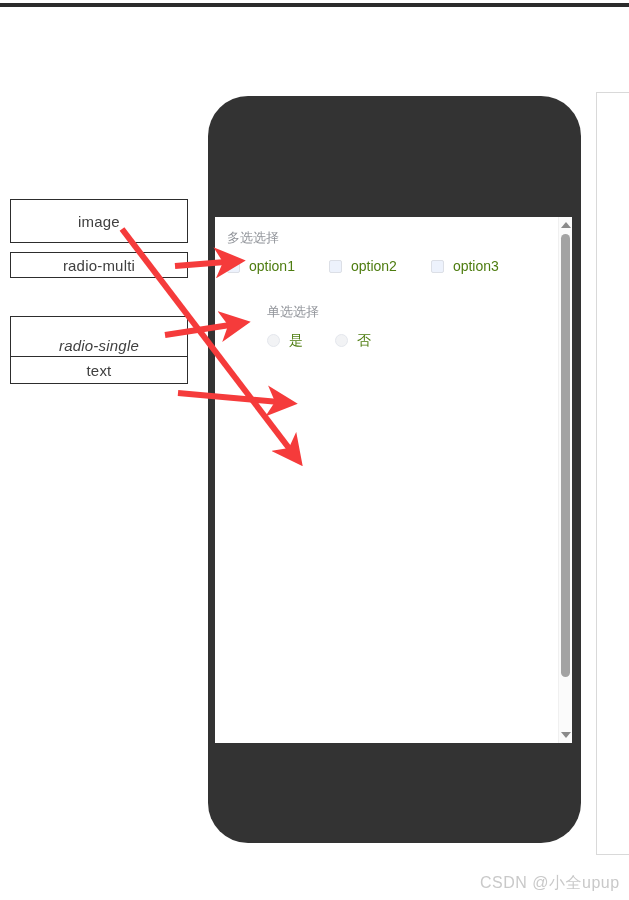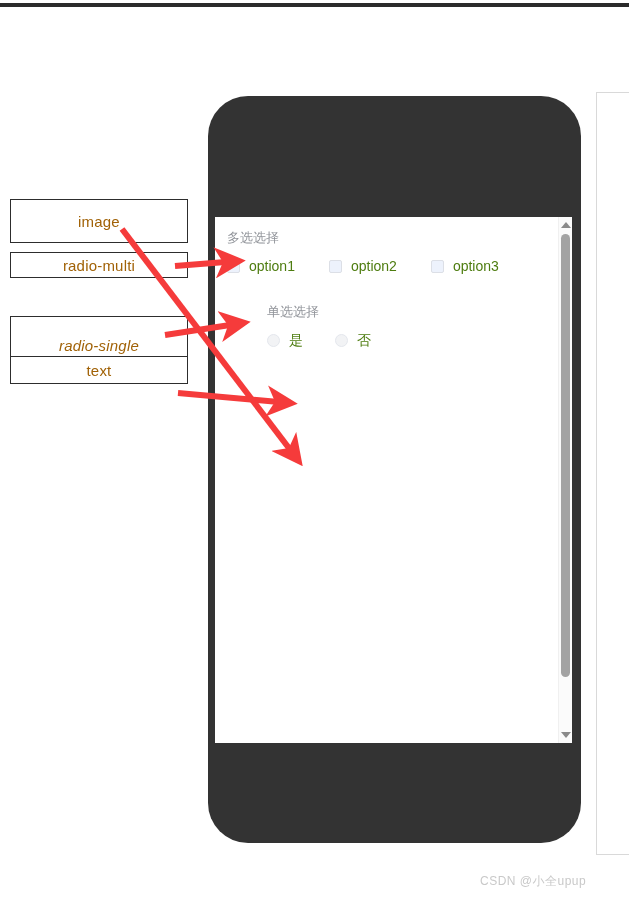--- a/index.html
+++ b/index.html
@@ -32,21 +32,21 @@
   }
 
   
   .label-box {
     position: absolute;
     left: 10px;
     width: 178px;
     box-sizing: border-box;
     border: 1px solid #2d2d2d;
     background: #ffffff;
-    color: #a16207;
+    color: #404040;
     font-size: 15px;
     display: flex;
     align-items: center;
     justify-content: center;
     letter-spacing: .2px;
   }
   .lb0 { top: 199px; height: 44px; }
   .lb1 { top: 252px; height: 26px; }
   .lb2 { top: 316px; height: 59px; font-style: italic; }
   .lb3 { top: 356px; height: 28px; }
@@ -194,21 +194,21 @@
     height: 900px;
     pointer-events: none;
   }
 
   
   .watermark {
     position: absolute;
     left: 480px;
     top: 873px;
     color: #c9c9c9;
-    font-size: 12px;
+    font-size: 16px;
     letter-spacing: .5px;
     white-space: nowrap;
   }
 </style>
 </head>
 <body>
 
 <div id="stage">
 
   <div class="top-rule"></div>

